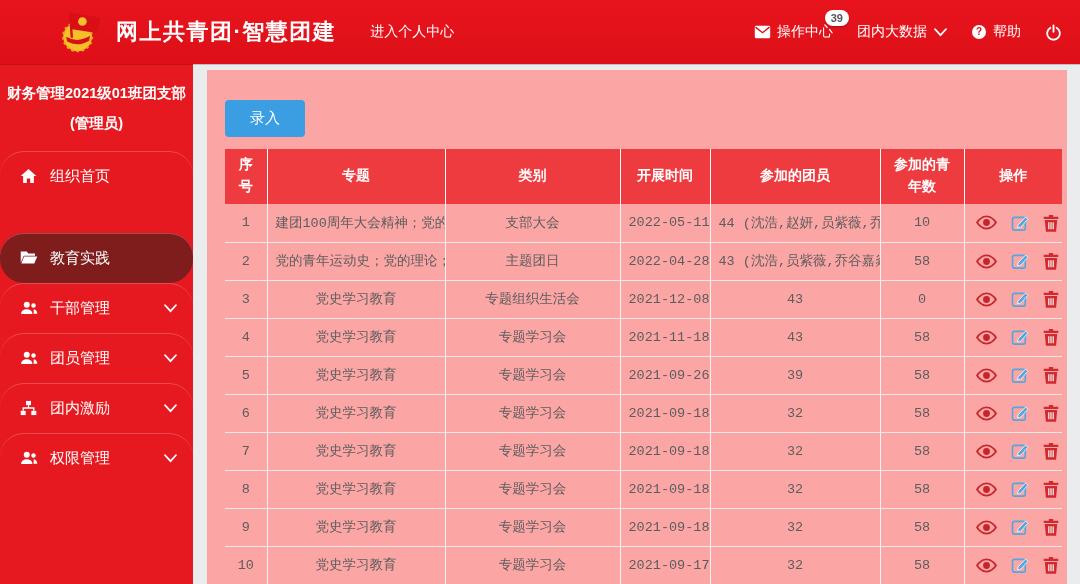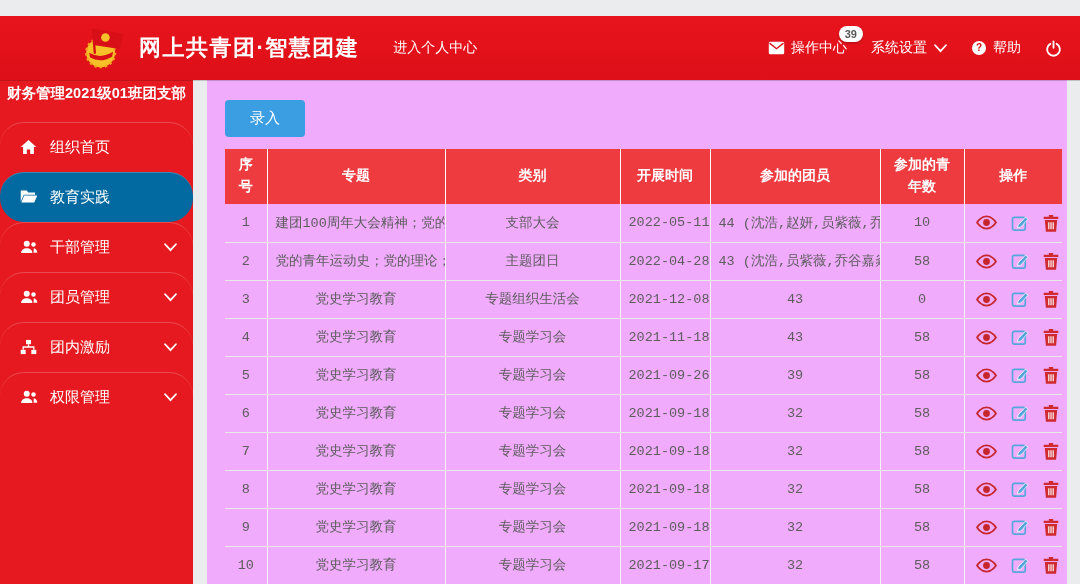--- a/index.html
+++ b/index.html
@@ -4,25 +4,24 @@
 <style>
   * { box-sizing: border-box; margin: 0; padding: 0; }
   html,body { width:1080px; height:584px; overflow:hidden; }
   body {
     font-family: "Liberation Sans", sans-serif;
     background: #ebeced;
     position: relative;
   }
   
   .header {
-    position:absolute; top:16px; left:0; width:1080px; height:64px;
+    position:absolute; top:0; left:0; width:1080px; height:64px;
     background: linear-gradient(180deg,#e8141d 0%, #dd0f18 100%);
     display:flex; align-items:center; z-index:20;
     box-shadow: 0 1px 0 rgba(0,0,0,.18);
-    padding-left: 23px;
   }
   .logo { margin-left:57px; width:47px; height:46px; flex:0 0 auto; }
   .app-title { color:#fff; font-size:22px; font-weight:bold; margin-left:12px; letter-spacing:1.5px; white-space:nowrap; }
   .personal-center { color:#fff; font-size:14px; margin-left:34px; cursor:pointer; white-space:nowrap; }
   .header-nav { margin-left:auto; display:flex; align-items:center; color:#fff; font-size:14px; padding-right:12px; }
   .nav-item { display:flex; align-items:center; margin-left:24px; position:relative; cursor:pointer; white-space:nowrap; }
   .nav-item .nav-icon { display:flex; margin-right:6px; }
   .nav-item .nav-chev { display:flex; margin-left:7px; }
   .badge {
     position:absolute; top:-13px; right:-16px; background:#fff; color:#555;
@@ -33,26 +32,26 @@
   .sidebar {
     position:absolute; top:64px; left:0; width:193px; height:535px;
     background:#e5191f; color:#fff; z-index:10;
   }
   .org-title { text-align:center; font-weight:bold; font-size:14.5px; padding:15px 6px 13px; line-height:2.05; }
   .menu-item {
     height:50px; display:flex; align-items:center; padding:0 16px 0 20px;
     font-size:15px; cursor:pointer; border-top:1px solid rgba(255,255,255,.22);border-radius:24px;
   }
   .menu-item .mi-icon { width:19px; height:17px; margin-right:11px; display:flex; flex:0 0 auto; }
-  .menu-item.active { background:#0369a1; }
+  .menu-item.active { background:#7f1d1d;margin-top:32px; }
   .menu-item .chev { margin-left:auto; display:flex; }
   
   .main-panel {
     position:absolute; left:207px; top:70px; width:860px; height:514px;
-    background:#f0abfc;
+    background:#fca5a5;
   }
   .enter-btn {
     margin:30px 0 0 18px; width:80px; height:37px;
     background:#3b9ee2; color:#fff; border:none; border-radius:4px;
     font-size:15px; cursor:pointer; font-family:inherit;
   }
   .table-wrap { margin:12px 18px 0 18px; }
   table { border-collapse:collapse; table-layout:fixed; width:837px;font-family:Liberation Mono, monospace; }
   thead th {
     background:#ee3b40; color:#fff; font-weight:bold; font-size:14px;
@@ -92,21 +91,21 @@
         <span class="nav-icon">
           <svg width="17" height="14" viewBox="0 0 24 20">
             <rect x="1" y="1" width="22" height="18" rx="2" fill="#fff"></rect>
             <path d="M2 3l10 8L22 3" fill="none" stroke="#dd0f18" stroke-width="2"></path>
           </svg>
         </span>
         <span>操作中心</span>
         <span class="badge">39</span>
       </div>
       <div class="nav-item">
-        <span>系统设置</span>
+        <span>团内大数据</span>
         <span class="nav-chev">
           <svg width="13" height="9" viewBox="0 0 24 16">
             <path d="M2 2l10 11L22 2" fill="none" stroke="#fff" stroke-width="3.4" stroke-linecap="round"></path>
           </svg>
         </span>
       </div>
       <div class="nav-item">
         <span class="nav-icon">
           <svg width="16" height="16" viewBox="0 0 24 24">
             <circle cx="12" cy="12" r="10.5" fill="#fff"></circle>
@@ -122,20 +121,21 @@
             <path d="M12 2v9" stroke="#fff" stroke-width="2.6" stroke-linecap="round"></path>
           </svg>
         </span>
       </div>
     </div>
 </div>
 
 <div class="sidebar">
   <div class="org-title">
     <div>财务管理2021级01班团支部</div>
+    <div>(管理员)</div>
   </div>
   <div class="menu" id="sidebar-menu">
       <div class="menu-item">
         <span class="mi-icon">
           <svg width="17" height="16" viewBox="0 0 24 22">
             <path d="M12 1L23 11h-3.4v10h-5.2v-6.5H9.6V21H4.4V11H1z" fill="#fff"></path>
           </svg>
         </span>
         <span>组织首页</span>
       </div>

